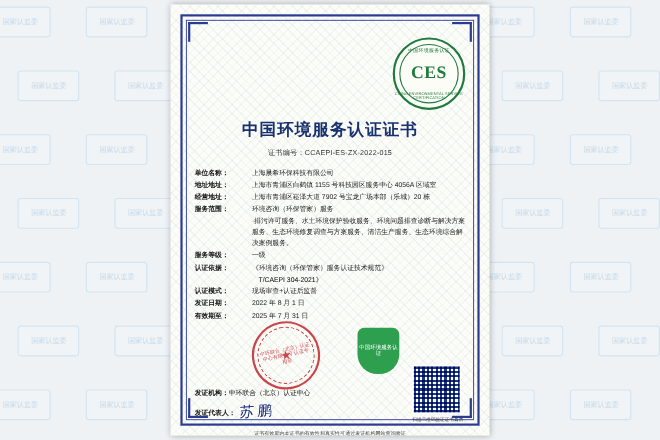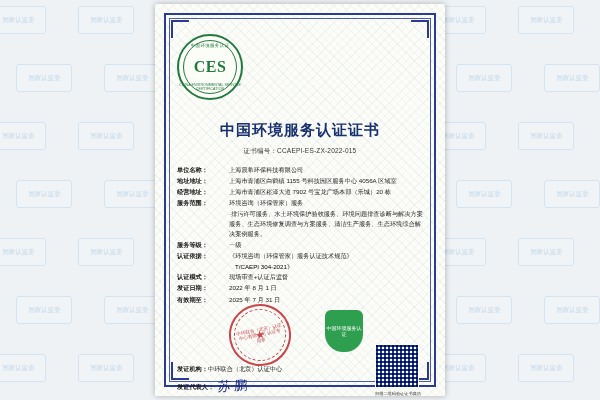--- a/index.html
+++ b/index.html
@@ -58,21 +58,21 @@
   .corner.tl{left:16px;top:16px;border-right:none;border-bottom:none;}
   .corner.tr{right:16px;top:16px;border-left:none;border-bottom:none;}
   .corner.bl{left:16px;bottom:16px;border-right:none;border-top:none;}
   .corner.br{right:16px;bottom:16px;border-left:none;border-top:none;}
 
   .content{
     position:absolute;left:22px;top:20px;right:22px;bottom:20px;
   }
   
   .emblem-wrap{
-    display:flex;justify-content:flex-start;margin-top:10px;
+    display:flex;justify-content:flex-end;margin-top:10px;
   }
   .emblem{
     width:62px;height:62px;border-radius:50%;
     border:2px solid #1f7a3d;
     position:relative;
     display:flex;align-items:center;justify-content:center;
     background:#fdfdf8;
   }
   .emblem:before{
     content:"";position:absolute;left:4px;top:4px;right:4px;bottom:4px;
@@ -89,21 +89,21 @@
   .emblem .arc-bot{
     position:absolute;bottom:7px;left:0;right:0;text-align:center;
     font-size:3.6px;color:#1f7a3d;letter-spacing:.1px;
   }
   
   .cert-title{
     text-align:center;
     font-size:15px;
     font-weight:bold;
     color:#17306e;
-    margin-top:21px;
+    margin-top:9px;
     letter-spacing:1px;
     font-family:"Liberation Serif", serif;
   }
   .cert-no{
     text-align:center;
     font-size:6.5px;
     color:#333;
     margin-top:7px;
     letter-spacing:.2px;
   }

